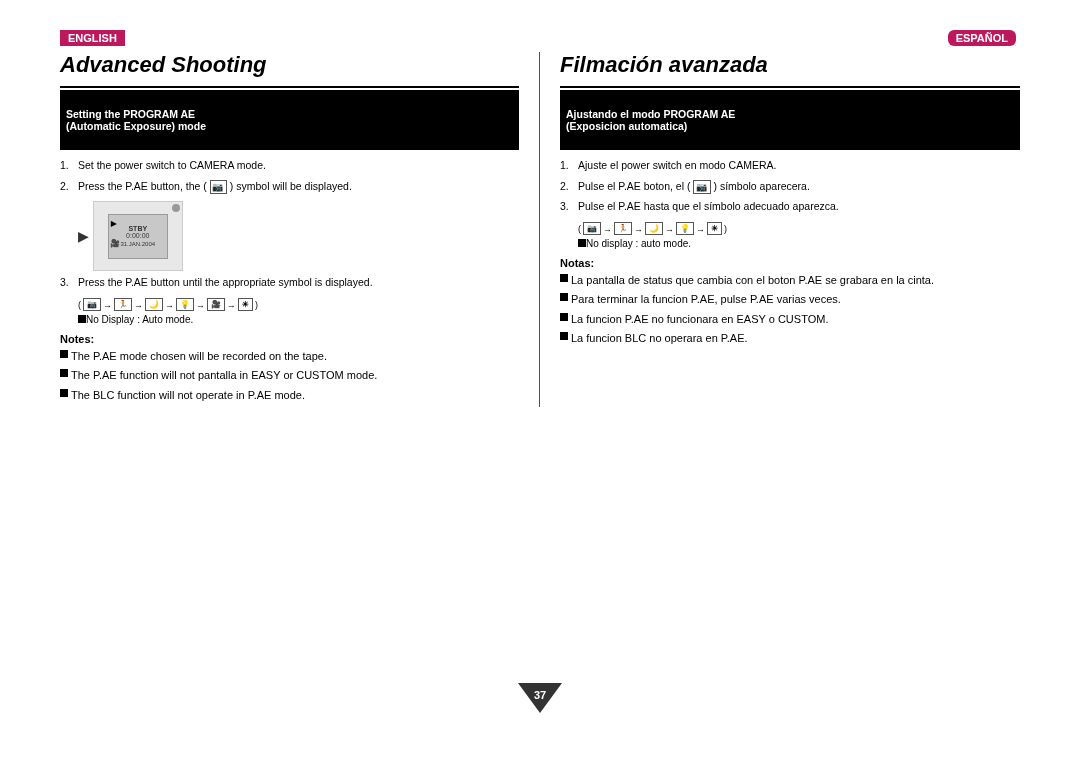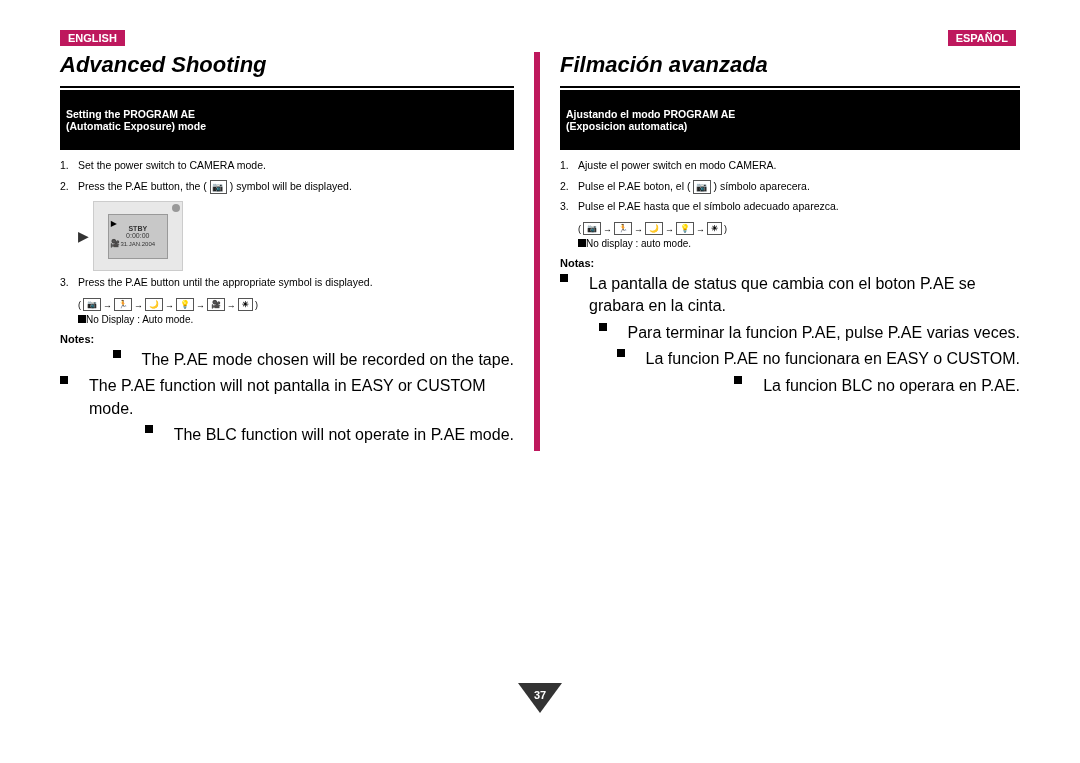--- a/index.html
+++ b/index.html
@@ -23,30 +23,31 @@
       display: inline-block;
       background: #be185d;
       color: #fff;
       font-weight: bold;
       font-size: 11px;
       padding: 2px 8px;
       margin-right: 4px;
     }
     .lang-badge.espanol {
       margin-left: auto;
+      border-radius: 6px;
     }
     .columns-wrapper {
       display: flex;
       width: 100%;
       gap: 0;
     }
     .col-left {
       width: 50%;
       padding-right: 20px;
-      border-right: 6px solid #be185d;
+      border-right: 1px solid #be185d;
     }
     .col-right {
       width: 50%;
       padding-left: 20px;
     }
     .section-title {
       font-size: 22px;
       font-weight: bold;
       margin-bottom: 8px;
       font-style: italic;
@@ -156,25 +157,24 @@
       font-size: 11px;
       margin-bottom: 4px;
     }
     .notes-list {
       list-style: none;
       padding: 0;
     }
     .notes-list li {
       display: flex;
       align-items: flex-start;
-      gap: 21px;
+      gap: 3px;
       margin-bottom: 4px;
-      font-size: 16px;
+      font-size: 11px;
       line-height: 1.4;
-      justify-content: flex-end;
     }
     .page-number-box {
       position: absolute;
       bottom: 50px;
       left: 50%;
       transform: translateX(-50%);
       display: flex;
       flex-direction: column;
       align-items: flex-start;
     }

